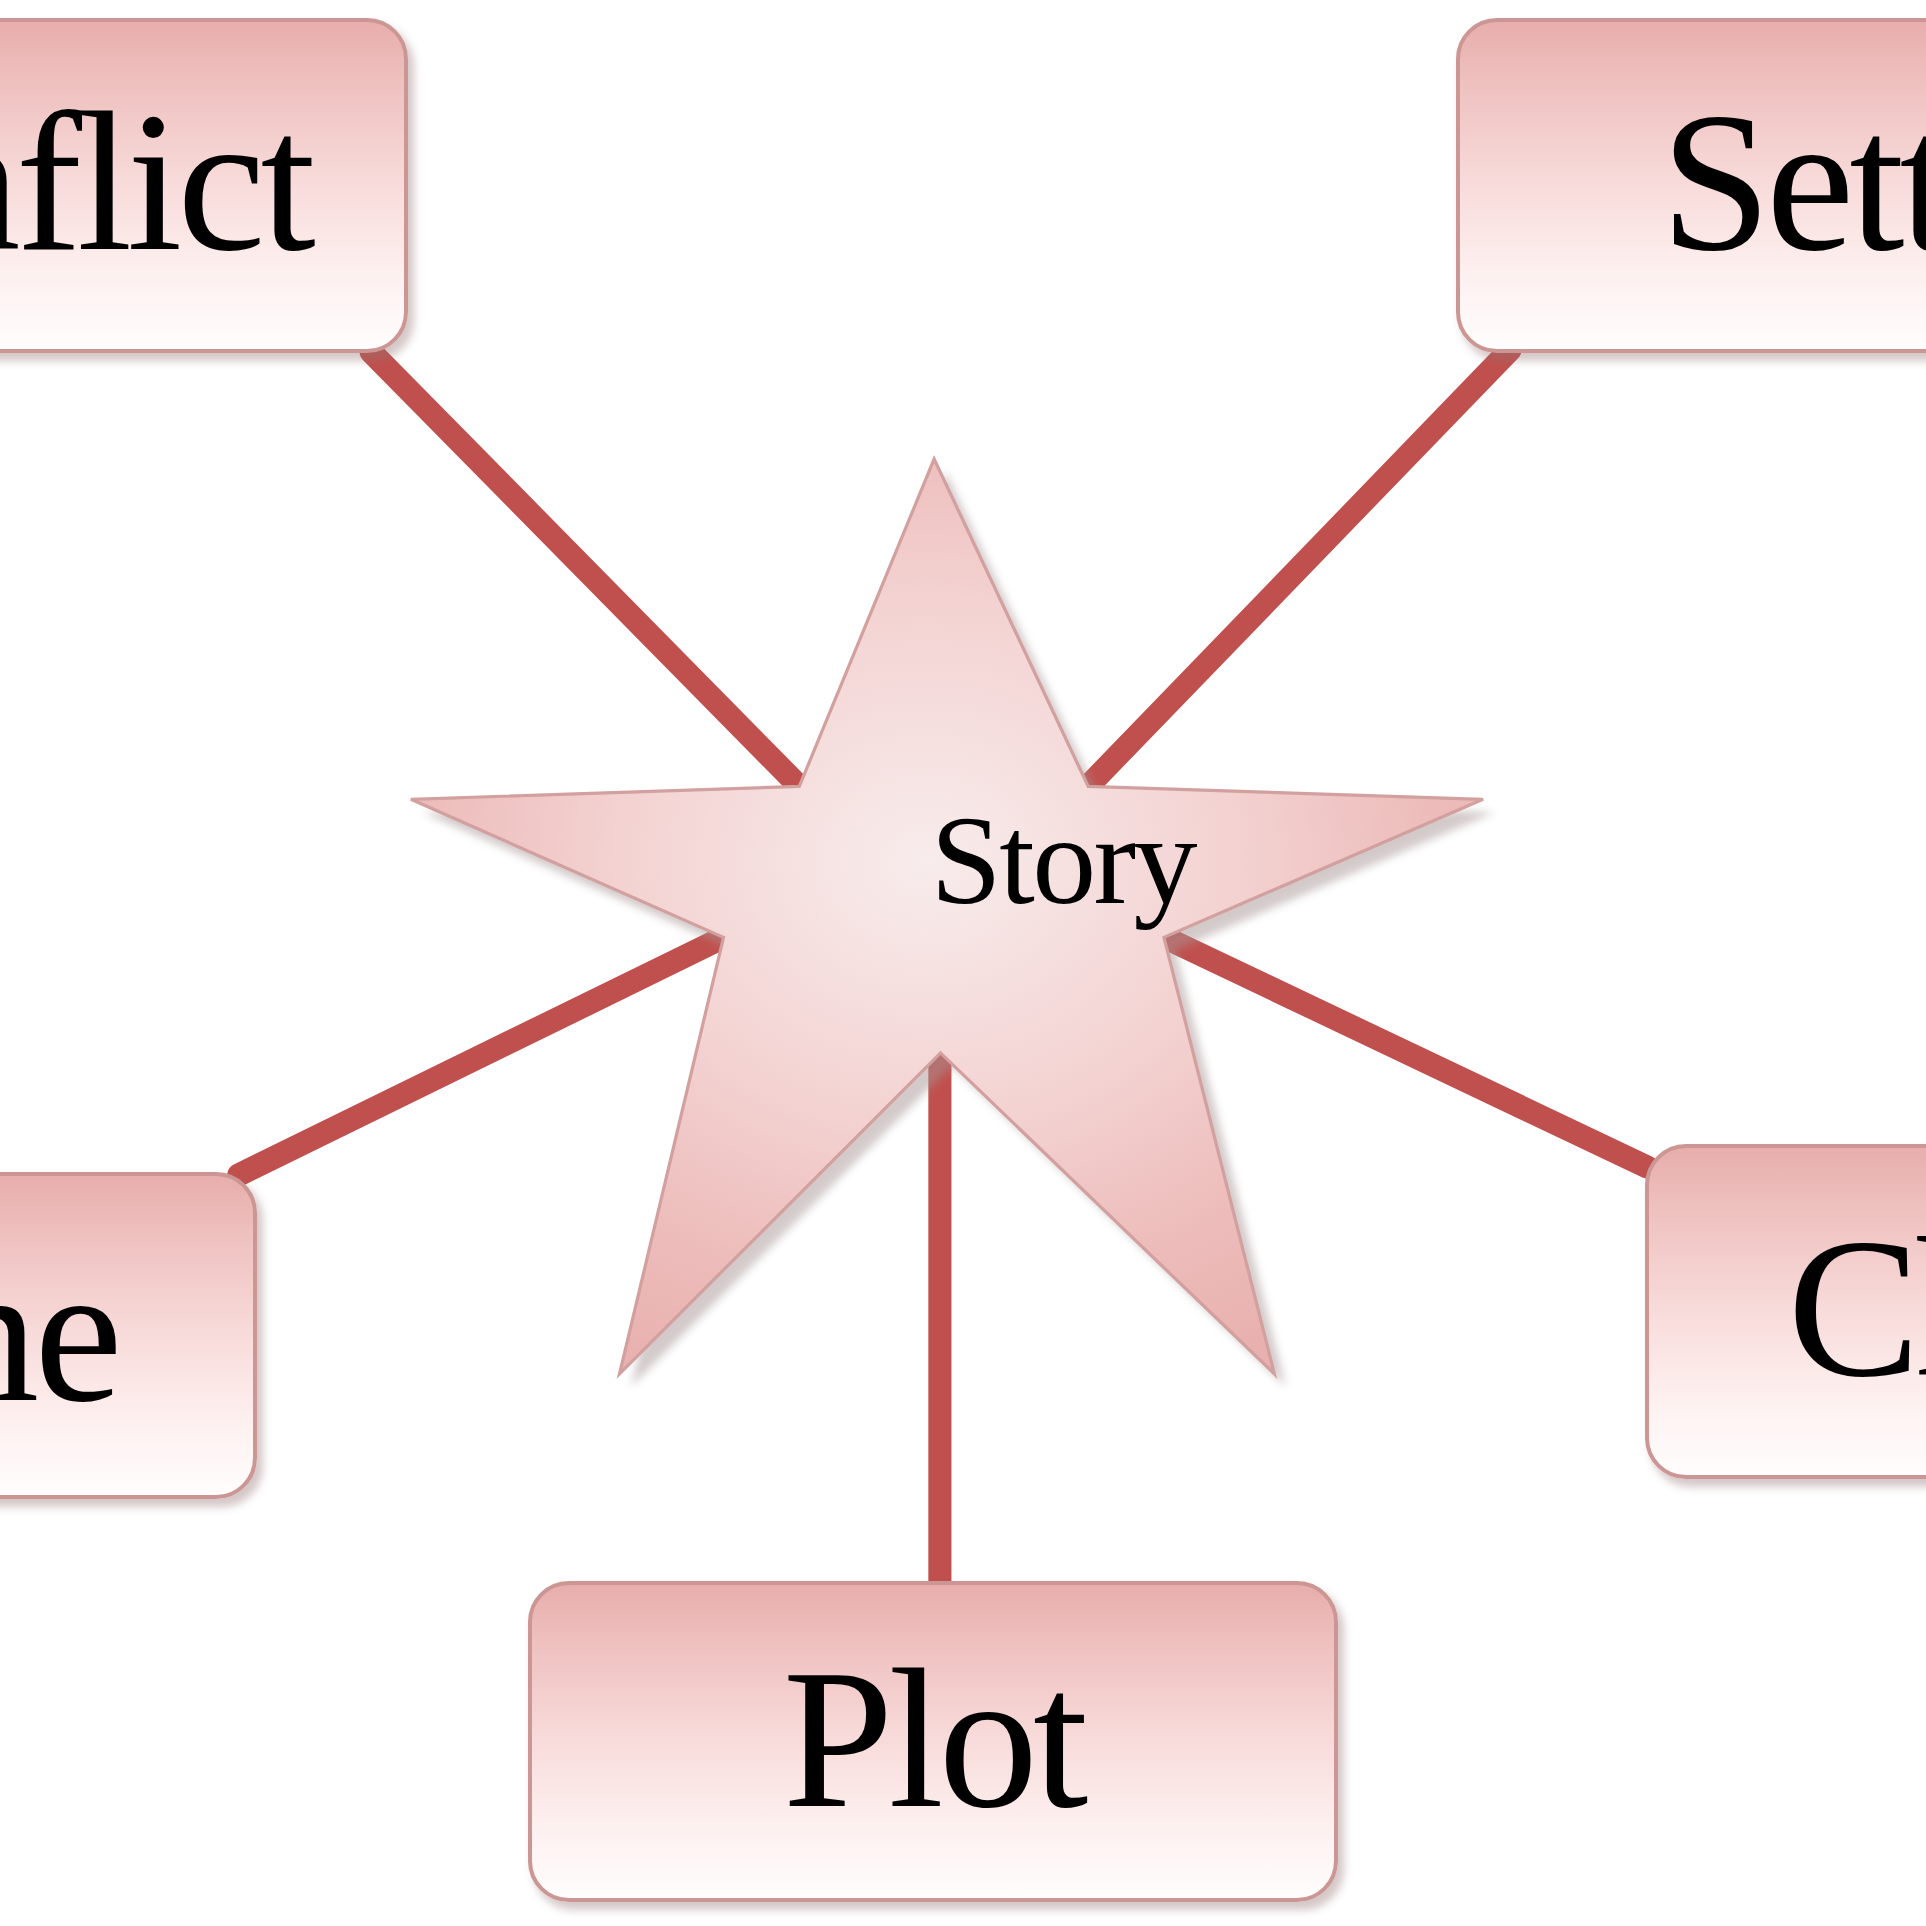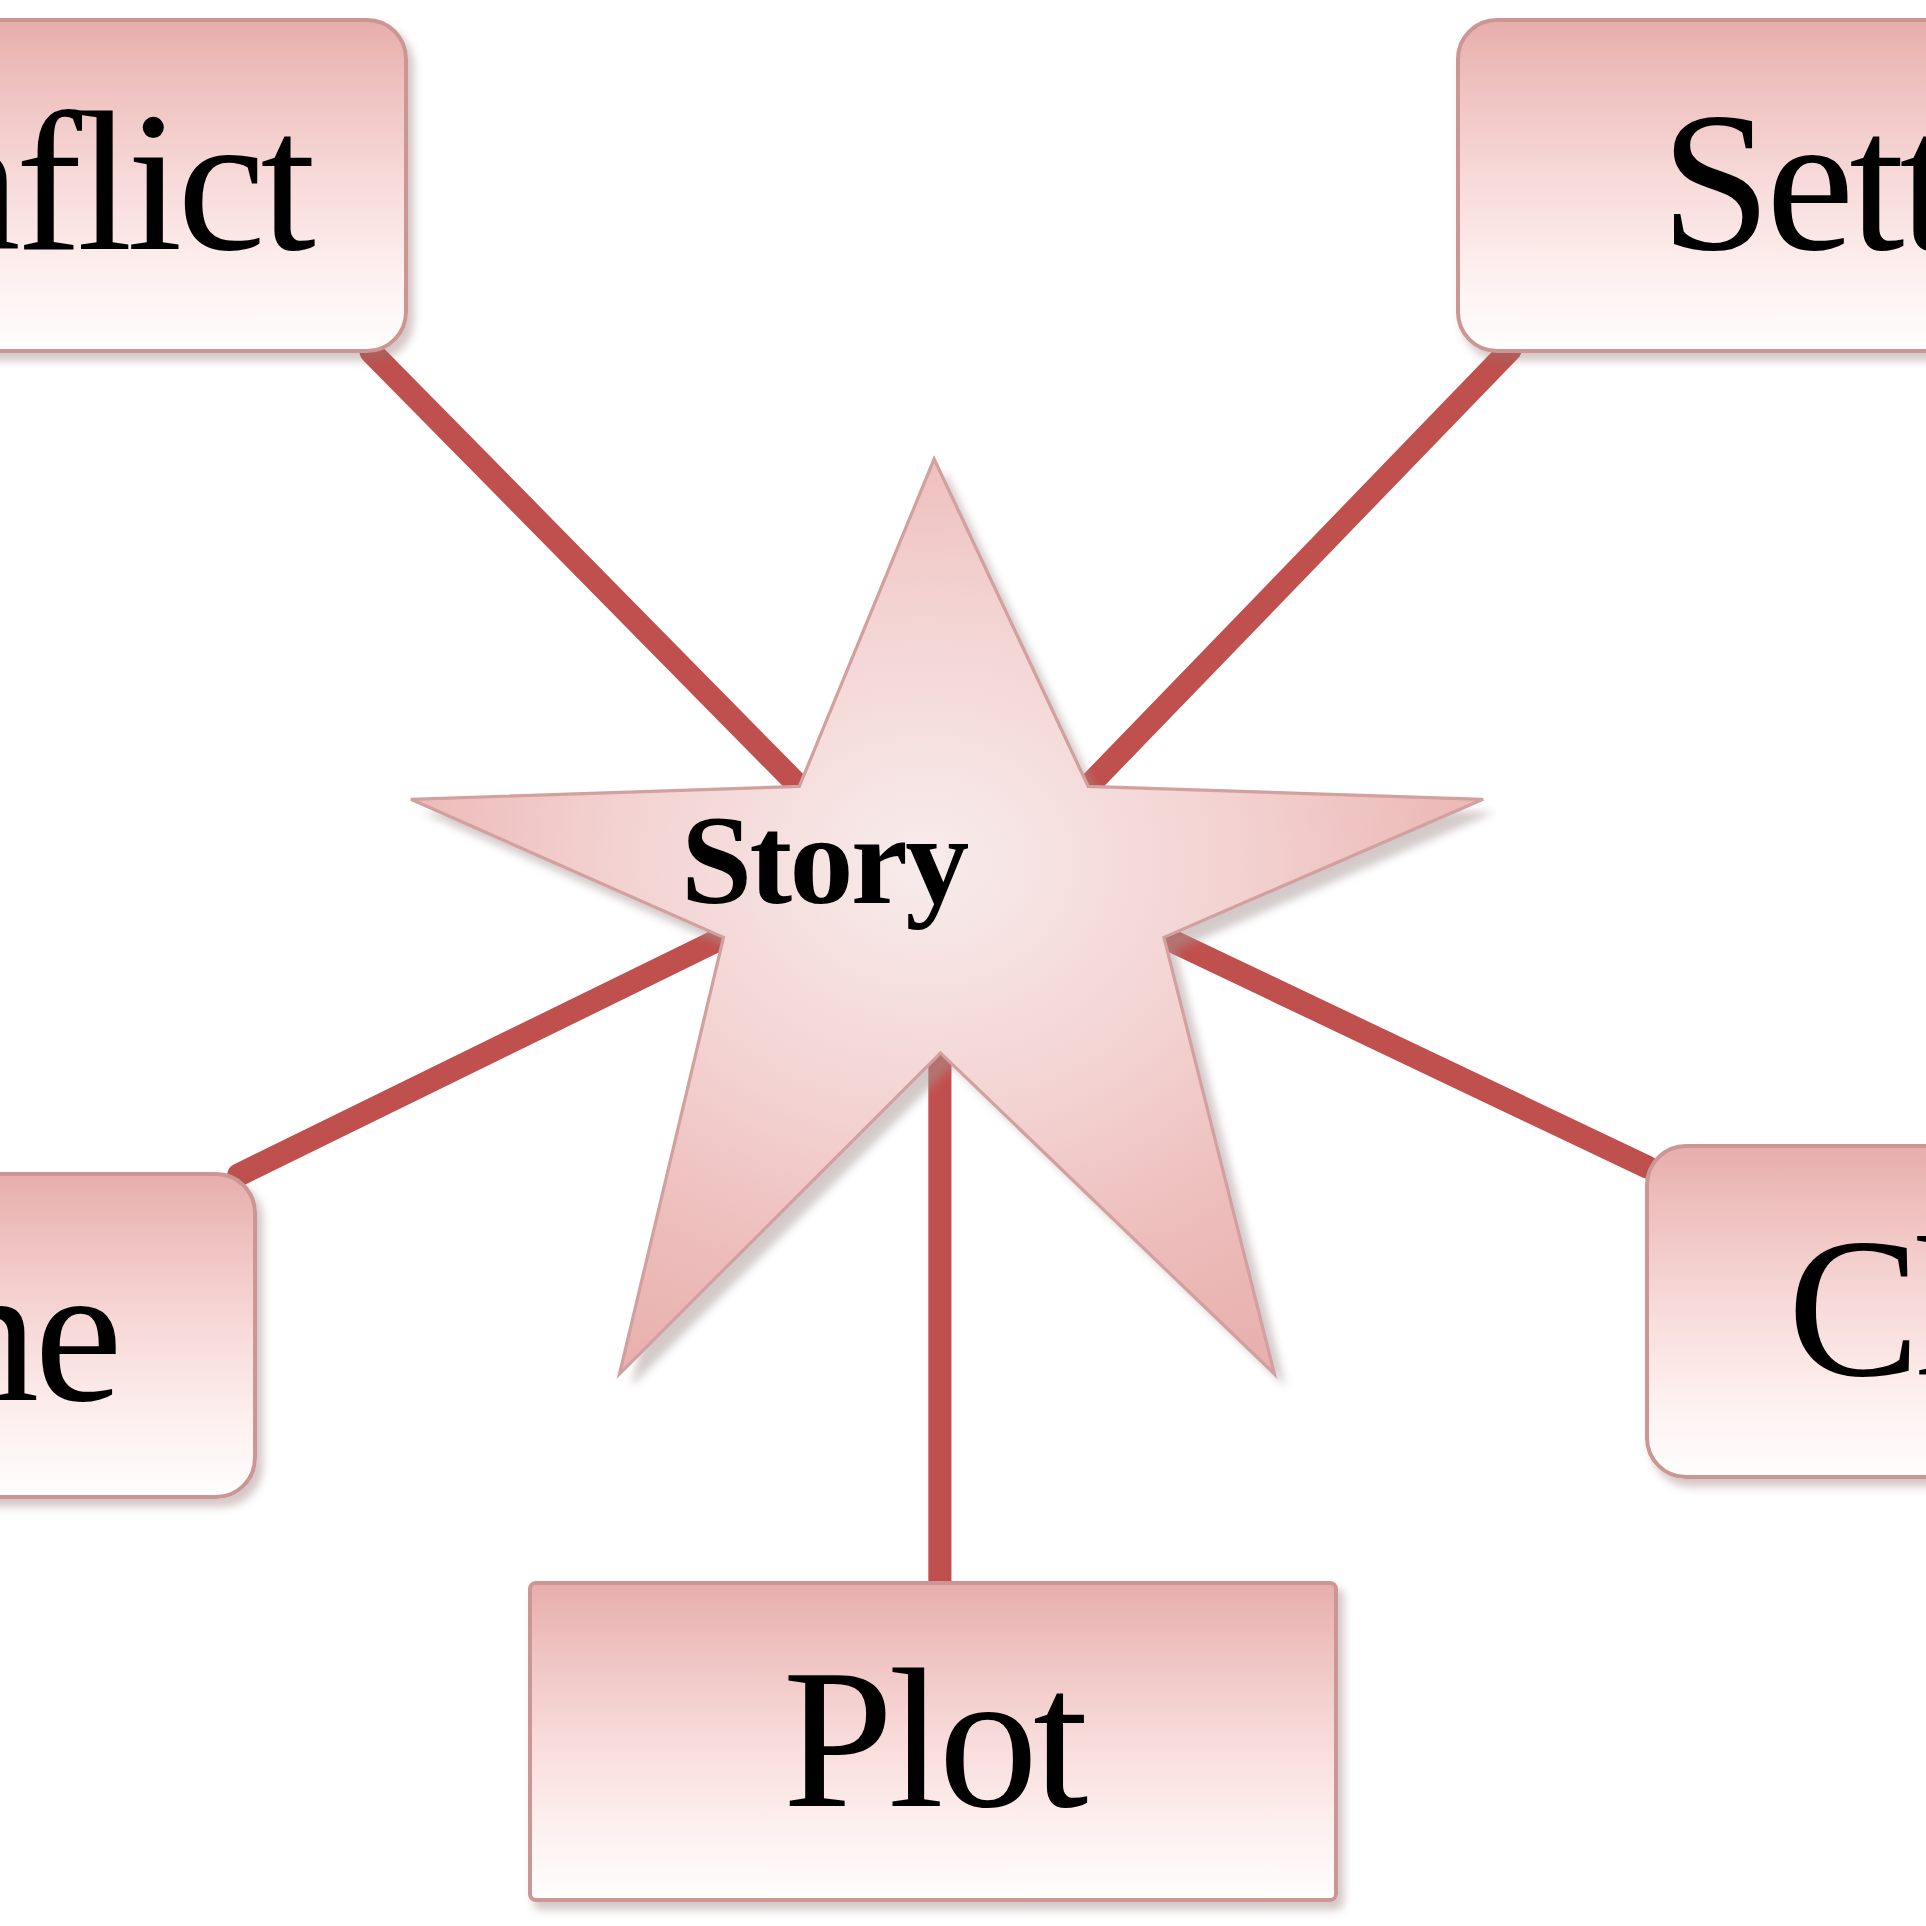--- a/index.html
+++ b/index.html
@@ -45,31 +45,31 @@
     letter-spacing: -5.1px;
     white-space: nowrap;
   }
   .node-label {
     display: block;
   }
   .n-conflict   { left: -398px;  top: 18px;    width: 806px; height: 335px; line-height: 321px; }
   .n-setting    { left: 1456px;  top: 18px;    width: 937px; height: 335px; line-height: 321px; }
   .n-theme      { left: -549px;  top: 1172px;  width: 806px; height: 327px; line-height: 315px; }
   .n-characters { left: 1645px;  top: 1144px;  width: 1085px; height: 335px; line-height: 321px; }
-  .n-plot       { left: 528px;   top: 1581px;  width: 810px; height: 321px; line-height: 308px; border-radius: 8px; }
+  .n-plot       { left: 528px;   top: 1581px;  width: 810px; height: 321px; line-height: 308px; }
   .star-label {
     position: absolute;
     left: 681px;
     top: 780px;
     width: 514px;
     height: 161px;
     line-height: 161px;
-    text-align: left;
+    text-align: right;
     font-size: 128px;
-    font-weight: bold;
+    font-weight: normal;
     letter-spacing: -2.6px;
     color: #000000;
   }
 </style>
 </head>
 <body>
 
 <div id="canvas">
 
   <svg id="connector-layer" viewBox="0 0 3000 3000" xmlns="http://www.w3.org/2000/svg">

